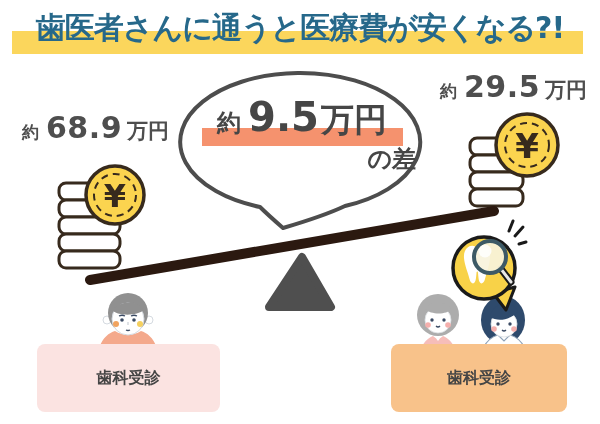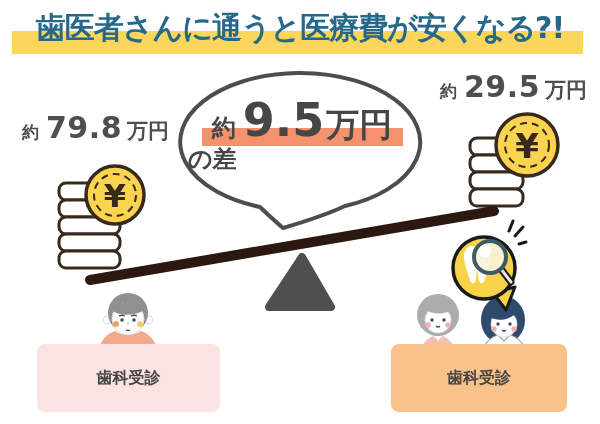--- a/index.html
+++ b/index.html
@@ -15,42 +15,42 @@
   .amount .pfx{font-size:17px;font-weight:600;margin-right:7px;}
   .amount .val{font-size:30px;font-weight:bold;letter-spacing:0.5px;}
   .amount .unit{font-size:21px;font-weight:600;margin-left:5px;}
   #left-amount{left:22px;top:110px;}
   #right-amount{left:440px;top:69px;}
   
   #bubble-bar{left:202px;top:128px;width:201px;height:18px;background:#F5926E;z-index:3;}
   #bubble-line1{left:188px;top:97px;width:228px;display:flex;justify-content:center;
     align-items:baseline;z-index:4;color:#464646;line-height:1;}
   #bubble-line1 .b-pfx{font-size:24px;font-weight:600;margin-right:7px;}
-  #bubble-line1 .b-val{font-size:46px;font-weight:bold;}
+  #bubble-line1 .b-val{font-size:40px;font-weight:bold;}
   #bubble-line1 .b-unit{font-size:33px;font-weight:600;margin-left:2px;}
-  #bubble-line2{left:188px;top:147px;width:228px;text-align:left;z-index:4;
+  #bubble-line2{left:188px;top:147px;width:228px;text-align:right;z-index:4;
     font-size:24px;font-weight:bold;color:#464646;line-height:1;}
   
   .caption{display:flex;flex-direction:column;justify-content:center;align-items:center;
     border-radius:8px;font-weight:bold;color:#454545;font-size:16px;line-height:30px;z-index:5;}
   #caption-left{left:37px;top:344px;width:183px;height:68px;background:#FBE3E1;}
   #caption-right{left:391px;top:344px;width:176px;height:68px;background:#F8C28A;}
   svg{display:block;}
 </style>
 </head>
 <body>
 
 <div id="stage">
 
   <div class="abs" id="title-bar"></div>
   <div class="abs" id="page-title">歯医者さんに通うと医療費が安くなる?!</div>
 
   <div class="abs amount" id="left-amount">
     <span class="pfx">約</span>
-    <span class="val">79.8</span>
+    <span class="val">68.9</span>
     <span class="unit">万円</span>
   </div>
 
   <div class="abs amount" id="right-amount">
     <span class="pfx">約</span>
     <span class="val">29.5</span>
     <span class="unit">万円</span>
   </div>
 
   <svg class="abs" style="left:50px;top:155px;" width="105" height="120" viewBox="0 0 105 120">

